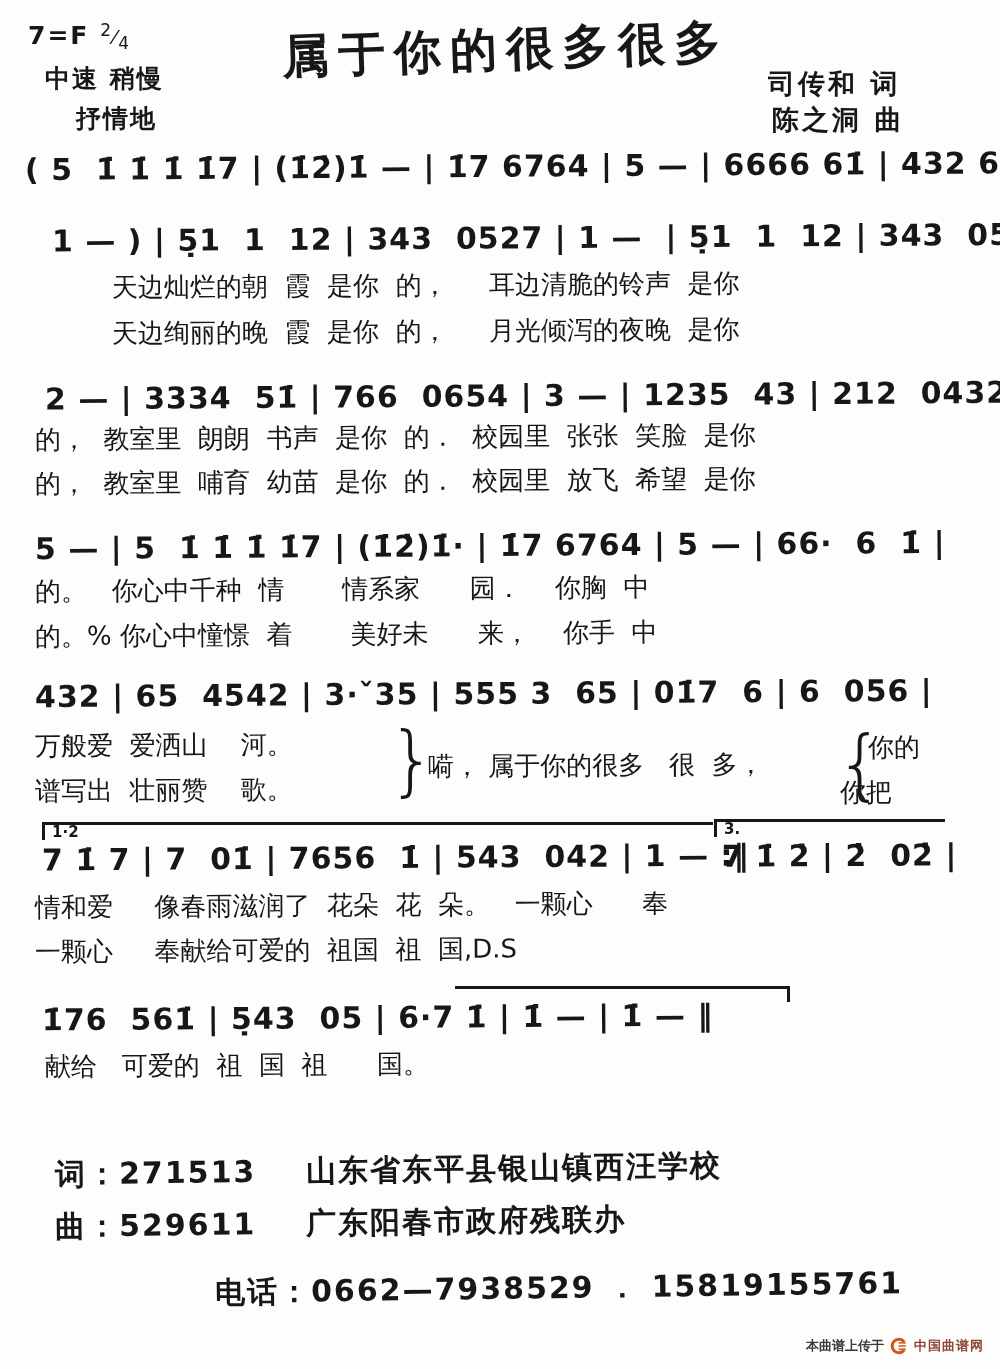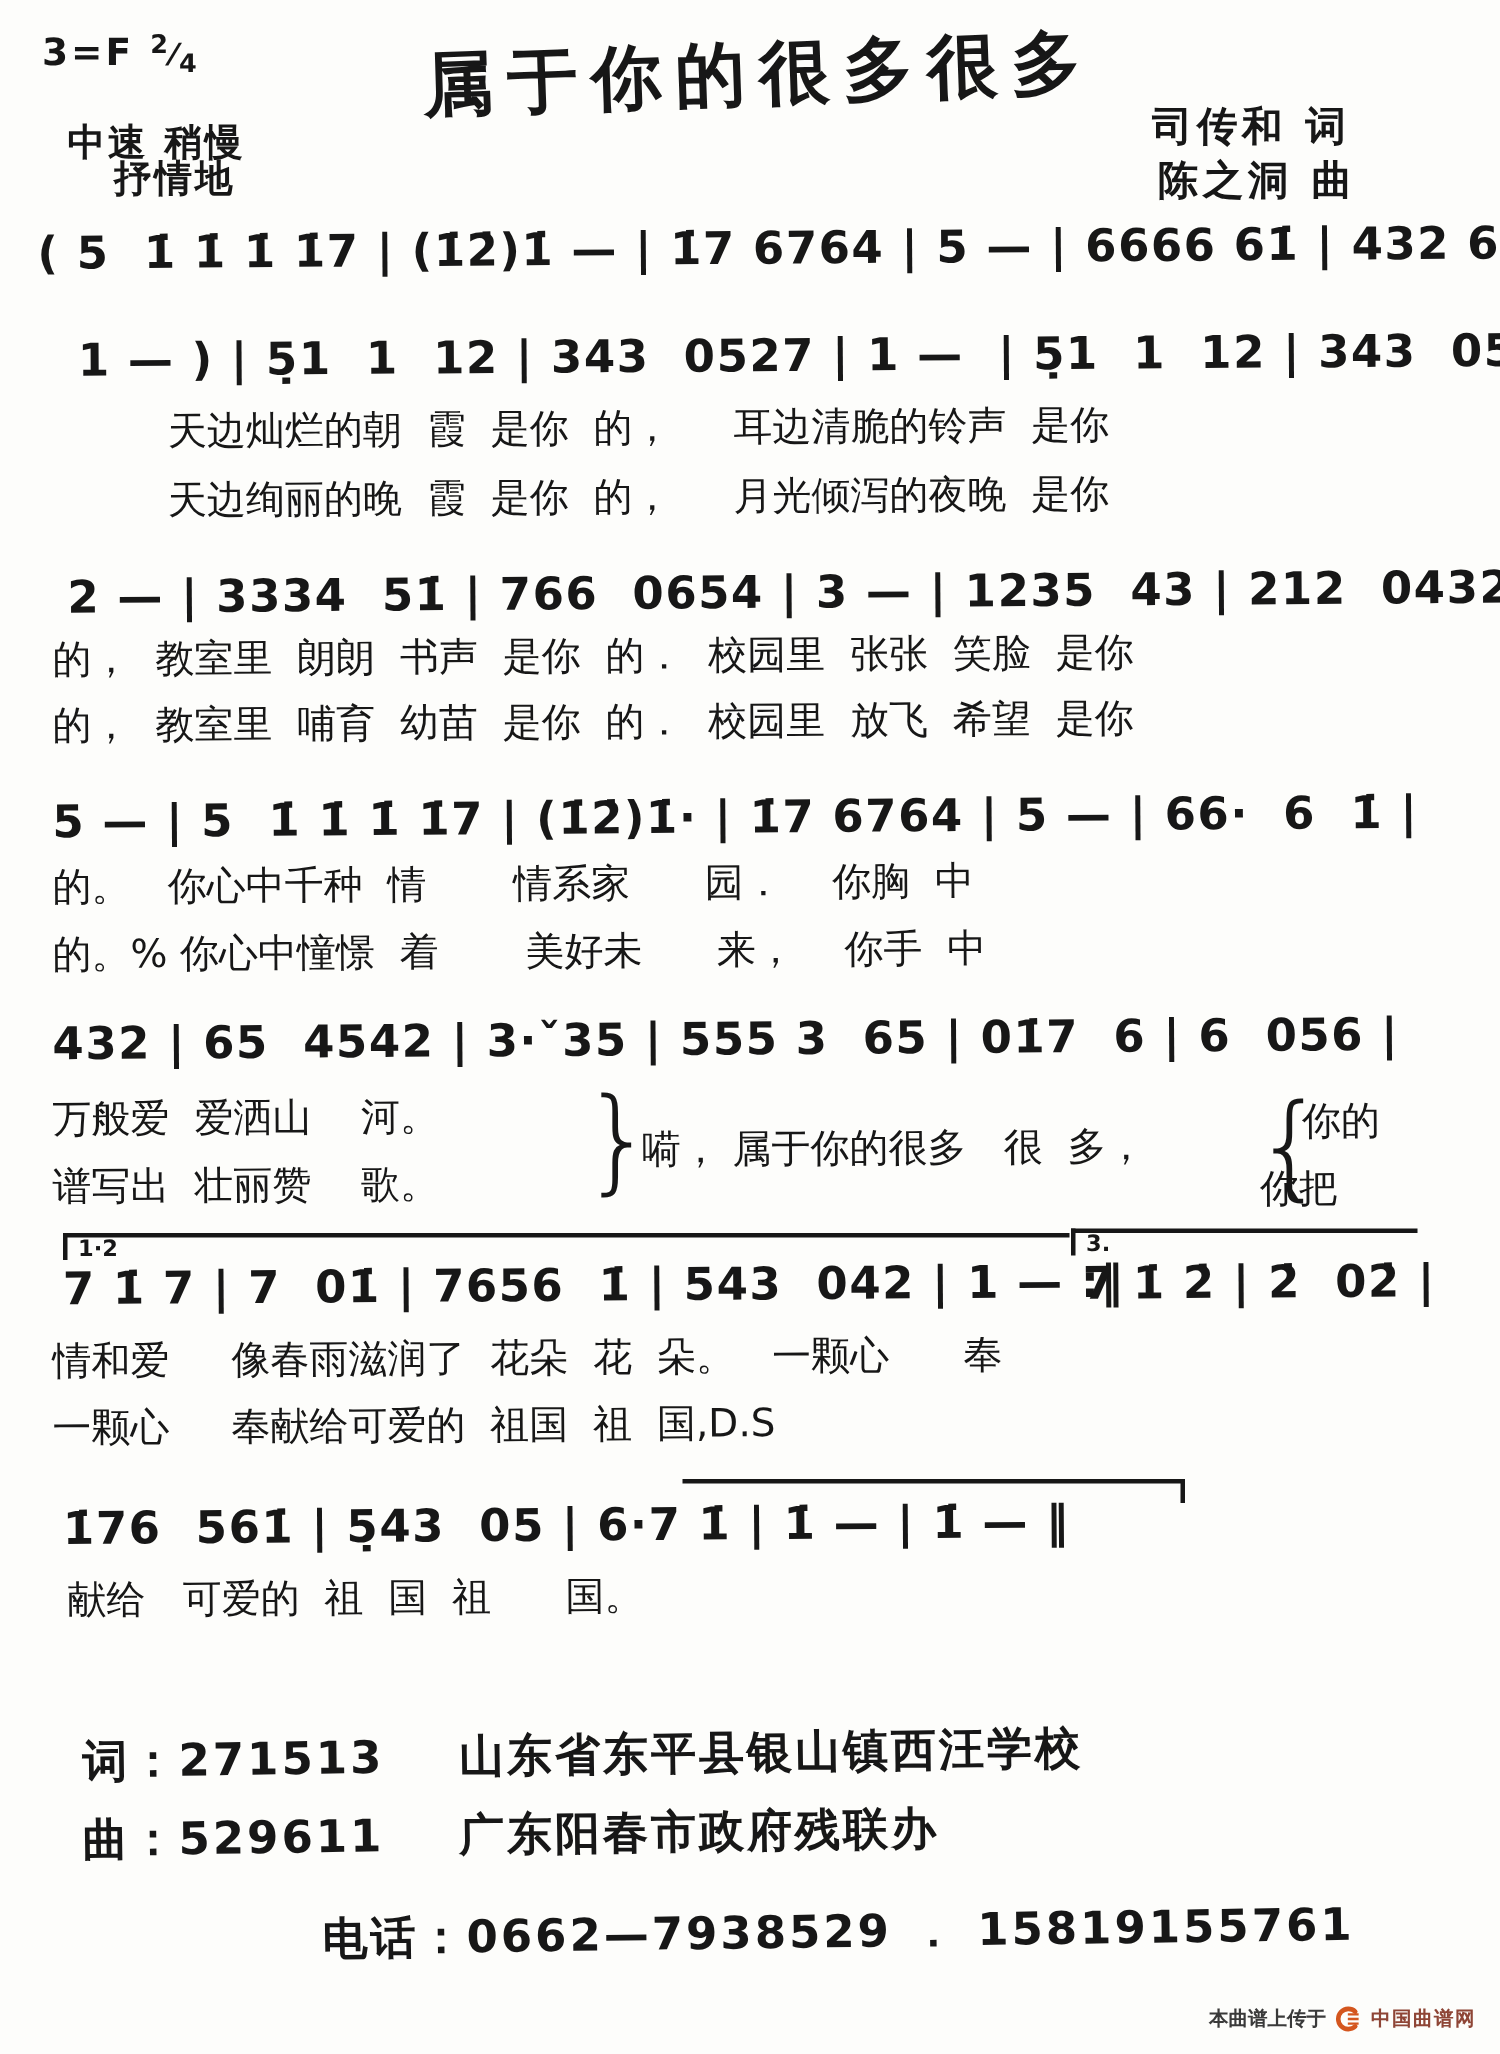--- a/index.html
+++ b/index.html
@@ -5,43 +5,43 @@
   html,body{margin:0;padding:0;}
   body{width:1000px;height:1369px;background:#ffffff;}
   .sheet{
     position:relative;width:1000px;height:1369px;
     background:#fdfdfb;color:#171717;
     font-family:"DejaVu Sans",sans-serif;
     overflow:hidden;
   }
   .abs{position:absolute;white-space:pre;}
   .meta{font-size:25px;font-weight:700;letter-spacing:2px;}
-  .frac{font-size:20px;font-weight:700;}
+  .frac{font-size:20px;font-weight:400;}
   .frac sup{font-size:17px;}
   .frac sub{font-size:17px;}
   .title{font-size:47px;font-weight:700;letter-spacing:9px;transform:rotate(-2deg);}
   .credit{font-size:27px;font-weight:600;letter-spacing:3px;}
   .notes{font-weight:700;font-size:30px;letter-spacing:1px;transform:rotate(-0.4deg);}
   .lyric{font-size:26px;font-weight:500;transform:rotate(-0.4deg);}
   .brace{font-size:76px;font-weight:300;line-height:1;}
   .volta{border-top:3px solid #171717;}
   .volta-left{border-left:3px solid #171717;}
   .volta-right{border-right:3px solid #171717;}
   .volta-label{font-size:15px;font-weight:700;}
   .footer-line{font-size:30px;font-weight:600;letter-spacing:2px;transform:rotate(-0.8deg);}
   .watermark{display:flex;align-items:center;gap:6px;font-size:13px;font-weight:700;color:#3a3a3a;}
   .wm-site{color:#8e4536;font-weight:700;letter-spacing:1px;}
 </style>
 </head>
 <body>
 
 <div class="sheet">
 
-  <div class="abs meta" style="left:28px;top:20px;"><span>3=F</span> <span class="frac"><sup>2</sup>⁄<sub>4</sub></span></div>
-  <div class="abs meta" style="left:45px;top:62px;margin-top:16px;">中速 稍慢</div>
+  <div class="abs meta" style="left:28px;top:20px;"><span>7=F</span> <span class="frac"><sup>2</sup>⁄<sub>4</sub></span></div>
+  <div class="abs meta" style="left:45px;top:62px;">中速 稍慢</div>
   <div class="abs meta" style="left:76px;top:102px;">抒情地</div>
   <div class="abs title" style="left:282px;top:18px;">属于你的很多很多</div>
   <div class="abs credit" style="left:768px;top:66px;">司传和 词</div>
   <div class="abs credit" style="left:772px;top:102px;">陈之洞 曲</div>
 
   <div class="abs notes" style="left:25px;top:148px;">( 5  1̇ 1̇ 1̇ 1̇7 | (1̇2̇)1̇ — | 1̇7 6764 | 5 — | 6666 61̇ | 432 6 | 52̇ 2432 |</div>
 
   <div class="abs notes" style="left:52px;top:220px;">1 — ) | 5̣1  1  12 | 343  0527 | 1 —  | 5̣1  1  12 | 343  0543 |</div>
   <div class="abs lyric" style="left:112px;top:268px;">天边灿烂的朝  霞  是你  的，     耳边清脆的铃声  是你</div>
   <div class="abs lyric" style="left:112px;top:314px;">天边绚丽的晚  霞  是你  的，     月光倾泻的夜晚  是你</div>

